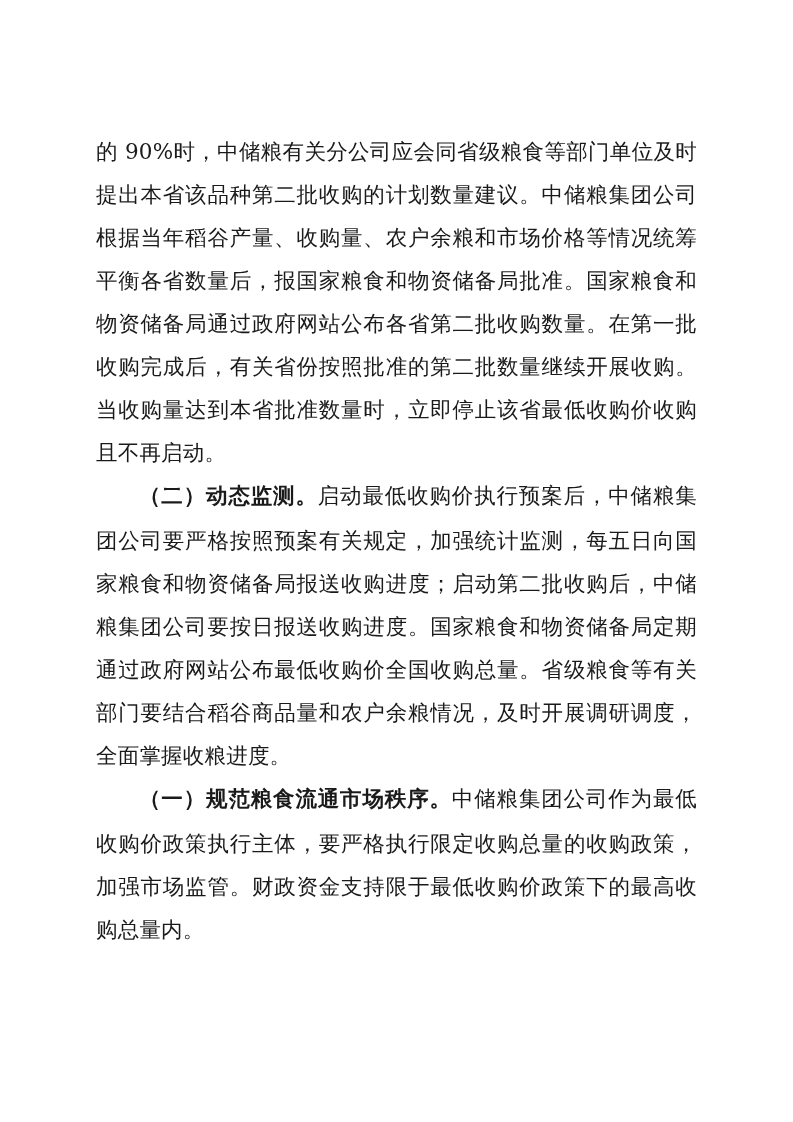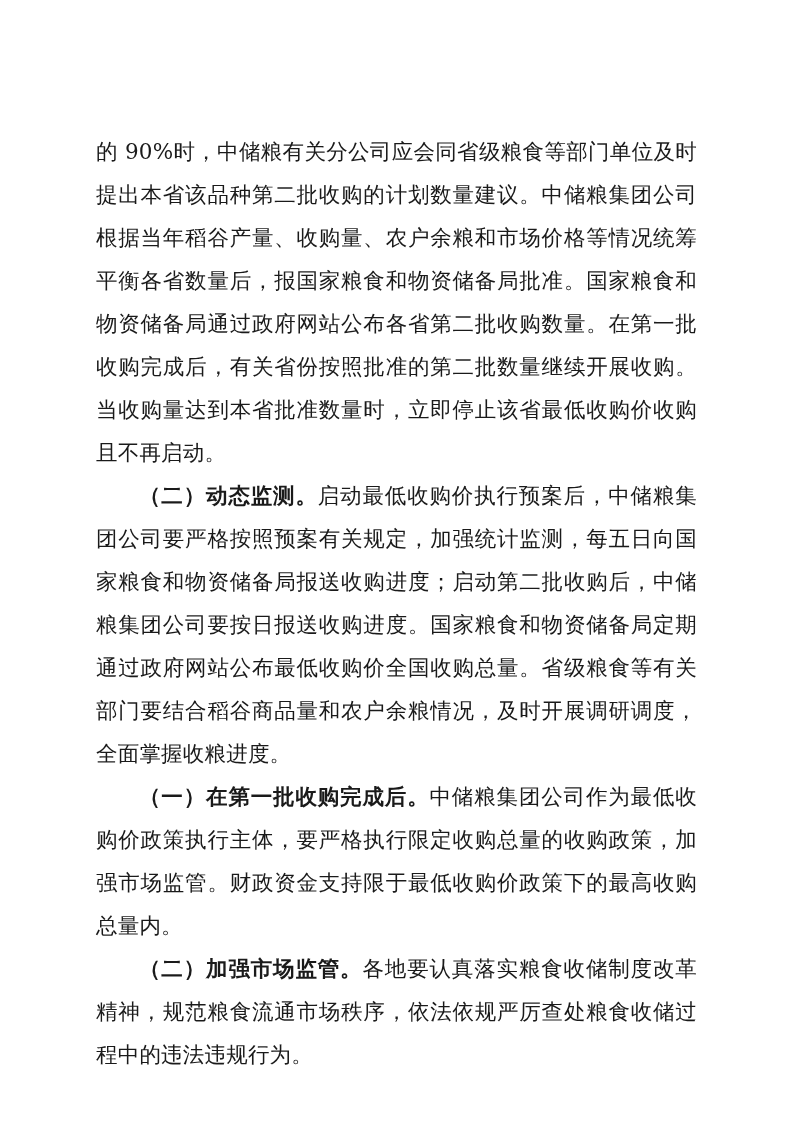--- a/index.html
+++ b/index.html
@@ -32,25 +32,25 @@
   p.para {
     margin: 0;
     text-indent: 0;
     white-space: normal;
   }
   p.indent {
     text-indent: 2em;
   }
   .bold {
     font-weight: bold;
+    font-family: Liberation Mono, monospace;
   }
 </style>
 </head>
 <body>
 
 <div class="page">
   <div class="doc-body" id="doc-body">
       <p class="para"><span class="">的 90%时，中储粮有关分公司应会同省级粮食等部门单位及时提出本省该品种第二批收购的计划数量建议。中储粮集团公司根据当年稻谷产量、收购量、农户余粮和市场价格等情况统筹平衡各省数量后，报国家粮食和物资储备局批准。国家粮食和物资储备局通过政府网站公布各省第二批收购数量。在第一批收购完成后，有关省份按照批准的第二批数量继续开展收购。当收购量达到本省批准数量时，立即停止该省最低收购价收购且不再启动。</span></p>
       <p class="para indent"><span class="bold">（二）动态监测。</span><span class="">启动最低收购价执行预案后，中储粮集团公司要严格按照预案有关规定，加强统计监测，每五日向国家粮食和物资储备局报送收购进度；启动第二批收购后，中储粮集团公司要按日报送收购进度。国家粮食和物资储备局定期通过政府网站公布最低收购价全国收购总量。省级粮食等有关部门要结合稻谷商品量和农户余粮情况，及时开展调研调度，全面掌握收粮进度。</span></p>
-      <p class="para indent"><span class="bold">（一）在第一批收购完成后。</span><span class="">中储粮集团公司作为最低收购价政策执行主体，要严格执行限定收购总量的收购政策，加强市场监管。财政资金支持限于最低收购价政策下的最高收购总量内。</span></p>
-      <p class="para indent"><span class="bold">（二）加强市场监管。</span><span class="">各地要认真落实粮食收储制度改革精神，规范粮食流通市场秩序，依法依规严厉查处粮食收储过程中的违法违规行为。</span></p>
+      <p class="para indent"><span class="bold">（一）规范粮食流通市场秩序。</span><span class="">中储粮集团公司作为最低收购价政策执行主体，要严格执行限定收购总量的收购政策，加强市场监管。财政资金支持限于最低收购价政策下的最高收购总量内。</span></p>
     </div>
 </div>
 
 </body></html>

